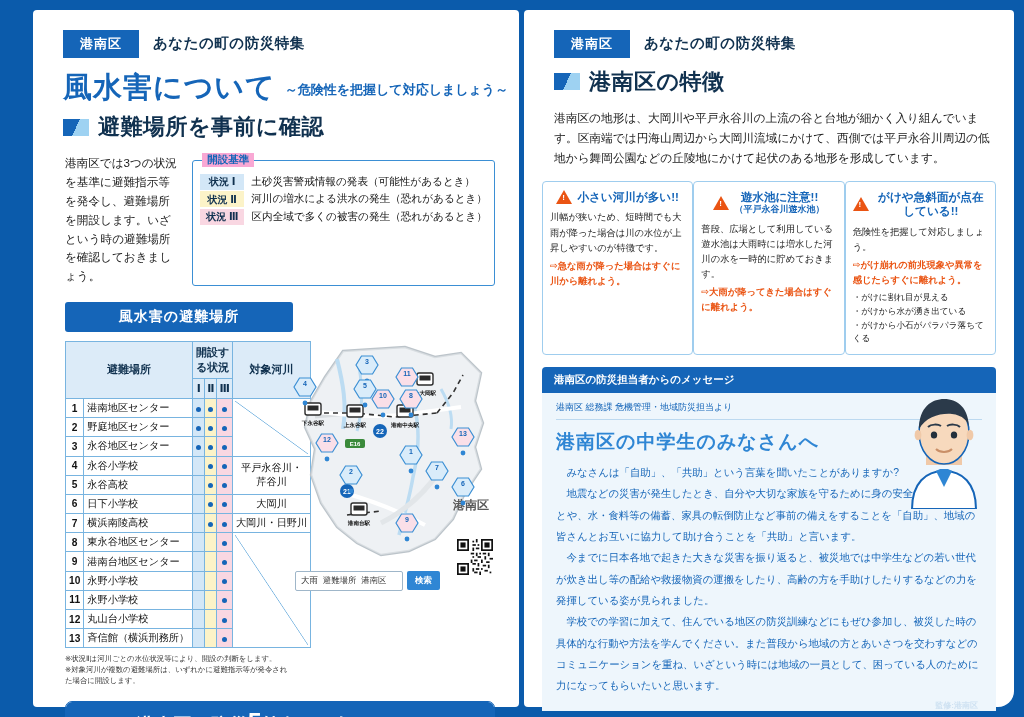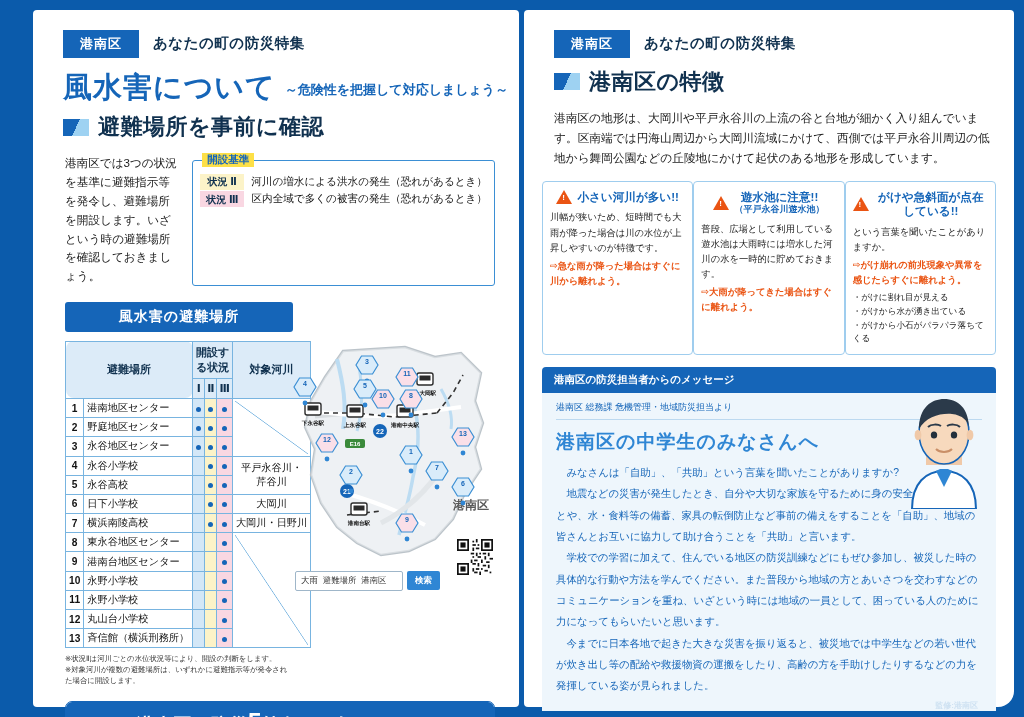--- a/index.html
+++ b/index.html
@@ -41,21 +41,21 @@
   .h2 { font-size: 22px; font-weight: bold; color: #10314f; letter-spacing: .5px; }
 
   .intro-wrap { display: flex; gap: 14px; padding: 12px 24px 0 32px; }
   .intro-text { width: 196px; font-size: 11.6px; line-height: 1.62; color: #1a1a1a; }
 
   .crit {
     position: relative; flex: 1; border: 1.4px solid #3b8fd4;
     border-radius: 3px; padding: 11px 7px 7px 7px; margin-top: 6px;
   }
   .crit-legend {
-    position: absolute; top: -8px; left: 9px; background: #fde047;
+    position: absolute; top: -8px; left: 9px; background: #f9a8d4;
     padding: 0 5px; font-size: 10.5px; font-weight: bold; color: #1565b8;
   }
   .crit-row { display: flex; align-items: center; gap: 7px; margin: 1.5px 0; }
   .crit-badge {
     font-size: 10px; font-weight: bold; color: #10314f;
     padding: 2.5px 6px; min-width: 44px; text-align: center; line-height: 1.1;
   }
   .b1 { background: #d3e7f7; } .b2 { background: #fcf3c8; } .b3 { background: #f9d7e2; }
   .crit-txt { font-size: 10.6px; color: #111; white-space: nowrap; }
 
@@ -67,21 +67,21 @@
 
   .mid { display: flex; padding: 9px 0 0 0; }
   .tbl-col { width: 252px; padding-left: 32px; }
 
   table.ev { border-collapse: collapse; width: 220px; }
   table.ev th, table.ev td { border: 1px solid #78b4e0; }
   table.ev thead th {
     background: #dcebf8; color: #10314f; font-size: 11px;
     font-weight: bold; padding: 3px 2px; text-align: center;
   }
-  th.c-place { width: 104px; border-radius: 8px; }
+  th.c-place { width: 104px; }
   th.c-st { width: 66px; }
   th.c-riv { width: 50px; }
   .st-i, .st-ii, .st-iii { width: 22px; font-size: 9.5px; }
   .st-i { background: #d3e7f7; } .st-ii { background: #fcf3c8; } .st-iii { background: #f9d7e2; }
   table.ev tbody td { font-size: 10.2px; padding: 2.1px 3px; color: #111; }
   td.num { width: 14px; text-align: center; color: #1565b8; font-weight: bold; font-size: 10px; }
   td.nm { text-align: left; padding-left: 4px; white-space: nowrap; }
   td.dotcell { text-align: center; }
   td.d1 { background: #d3e7f7; } td.d2 { background: #fcf3c8; } td.d3 { background: #f9d7e2; }
   .dot { display: inline-block; width: 5px; height: 5px; border-radius: 50%; background: #1565b8; }
@@ -160,20 +160,24 @@
     <div class="h2row">
       <div class="flag"></div>
       <div class="h2">避難場所を事前に確認</div>
     </div>
 
     <div class="intro-wrap">
       <div class="intro-text">港南区では3つの状況を基準に避難指示等を発令し、避難場所を開設します。いざという時の避難場所を確認しておきましょう。</div>
 
       <div class="crit">
         <div class="crit-legend">開設基準</div>
+        <div class="crit-row">
+          <span class="crit-badge b1">状況 Ⅰ</span>
+          <span class="crit-txt">土砂災害警戒情報の発表（可能性があるとき）</span>
+        </div>
         <div class="crit-row">
           <span class="crit-badge b2">状況 Ⅱ</span>
           <span class="crit-txt">河川の増水による洪水の発生（恐れがあるとき）</span>
         </div>
         <div class="crit-row">
           <span class="crit-badge b3">状況 Ⅲ</span>
           <span class="crit-txt">区内全域で多くの被害の発生（恐れがあるとき）</span>
         </div>
       </div>
     </div>
@@ -491,21 +495,21 @@
         <div class="warn-o">⇨大雨が降ってきた場合はすぐに離れよう。</div>
       </div>
 
       <div class="warn">
         <div class="warn-hd">
           <div class="tri"></div>
           <div class="warn-t">
             <span>がけや急斜面が点在している!!</span>
           </div>
         </div>
-        <div class="warn-b">という言葉を聞いたことがありますか。</div>
+        <div class="warn-b">危険性を把握して対応しましょう。</div>
         <div class="warn-o">⇨がけ崩れの前兆現象や異常を感じたらすぐに離れよう。</div>
         <div class="warn-li">
           <div>・がけに割れ目が見える</div>
           <div>・がけから水が湧き出ている</div>
           <div>・がけから小石がパラパラ落ちてくる</div>
         </div>
       </div>
     </div>
 
     <div class="msg">
@@ -522,20 +526,20 @@
           <path d="M32 36 C35 33 42 33 45 35" stroke="#2b3a4a" stroke-width="2" fill="none"></path>
           <path d="M51 35 C54 33 61 33 64 36" stroke="#2b3a4a" stroke-width="2" fill="none"></path>
           <path d="M40 58 C44 62 52 62 56 58" stroke="#c98f68" stroke-width="2" fill="none"></path>
           <ellipse cx="22" cy="44" rx="3.4" ry="5.2" fill="#f0c9a8"></ellipse>
           <ellipse cx="74" cy="44" rx="3.4" ry="5.2" fill="#f0c9a8"></ellipse>
         </svg>
         <div class="msg-from">港南区 総務課 危機管理・地域防災担当より</div>
         <div class="msg-h">港南区の中学生のみなさんへ</div>
         <div class="msg-p">みなさんは「自助」、「共助」という言葉を聞いたことがありますか?</div>
         <div class="msg-p">地震などの災害が発生したとき、自分や大切な家族を守るために身の安全を確保することや、水・食料等の備蓄、家具の転倒防止など事前の備えをすることを「自助」、地域の皆さんとお互いに協力して助け合うことを「共助」と言います。</div>
+        <div class="msg-p">今までに日本各地で起きた大きな災害を振り返ると、被災地では中学生などの若い世代が炊き出し等の配給や救援物資の運搬をしたり、高齢の方を手助けしたりするなどの力を発揮している姿が見られました。</div>
         <div class="msg-p">学校での学習に加えて、住んでいる地区の防災訓練などにもぜひ参加し、被災した時の具体的な行動や方法を学んでください。また普段から地域の方とあいさつを交わすなどのコミュニケーションを重ね、いざという時には地域の一員として、困っている人のために力になってもらいたいと思います。</div>
-        <div class="msg-p">今までに日本各地で起きた大きな災害を振り返ると、被災地では中学生などの若い世代が炊き出し等の配給や救援物資の運搬をしたり、高齢の方を手助けしたりするなどの力を発揮している姿が見られました。</div>
       </div>
     </div>
   </div>
 
   <div class="credit">監修:港南区</div>
 </div>
 
 </body></html>

